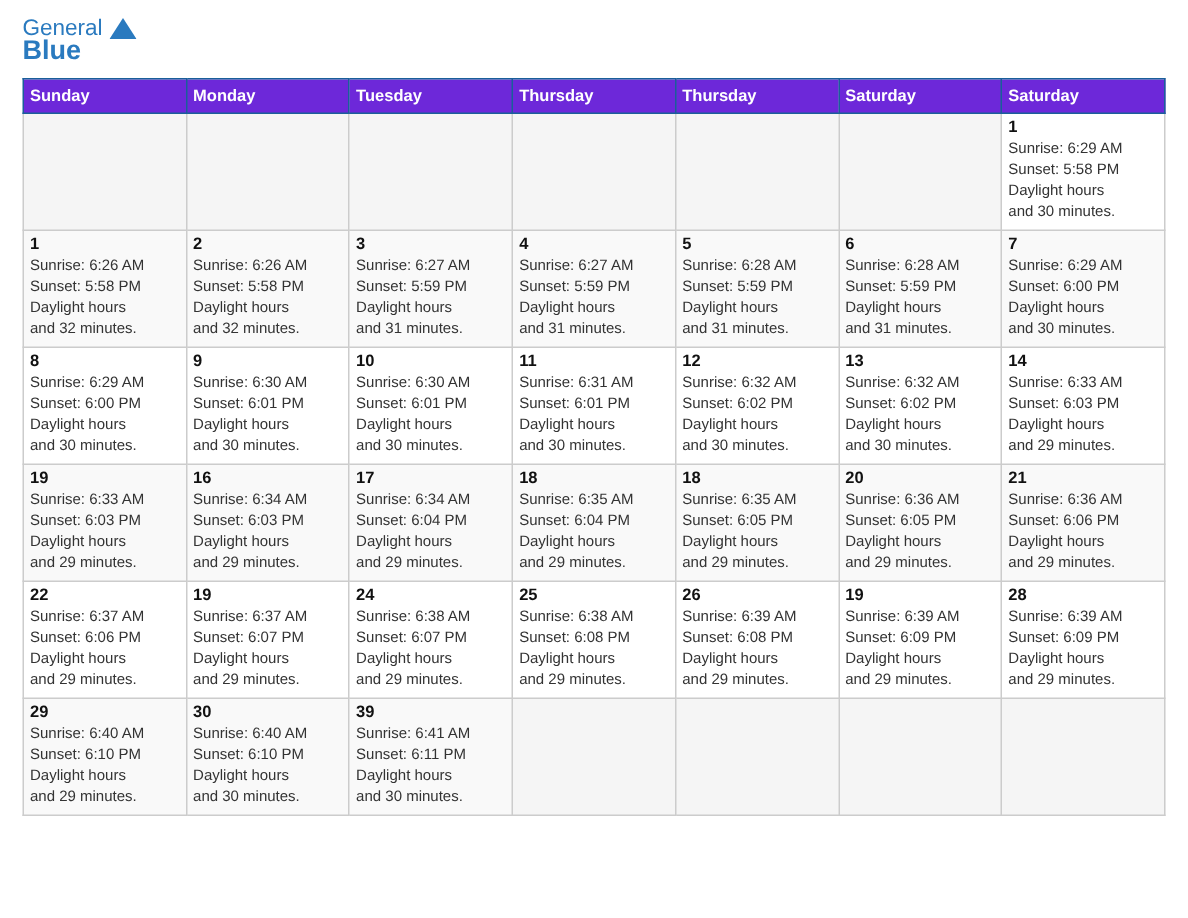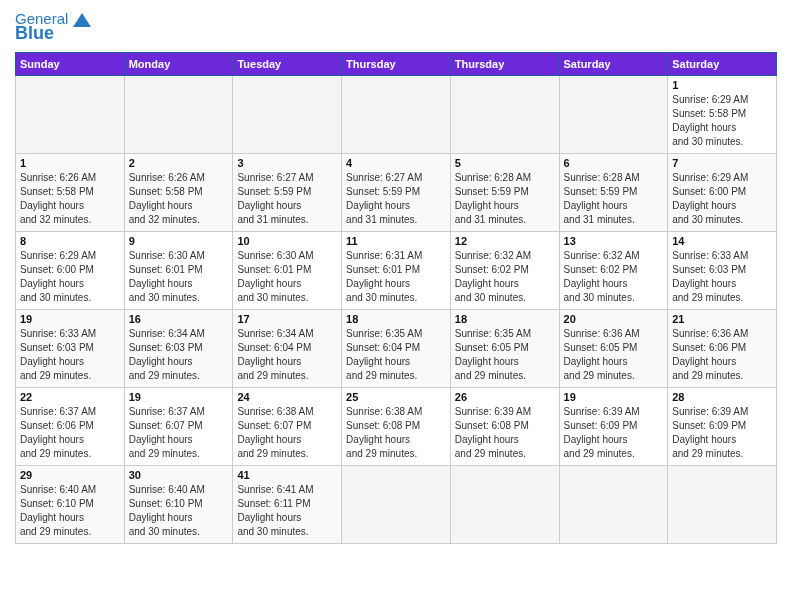--- a/index.html
+++ b/index.html
@@ -255,21 +255,21 @@
         <tr>
           <td>
             <span class="day-number">29</span>
             <div class="day-info">Sunrise: 6:40 AM<br>Sunset: 6:10 PM<br>Daylight hours<br>and 29 minutes.</div>
           </td>
           <td>
             <span class="day-number">30</span>
             <div class="day-info">Sunrise: 6:40 AM<br>Sunset: 6:10 PM<br>Daylight hours<br>and 30 minutes.</div>
           </td>
           <td>
-            <span class="day-number">41</span>
+            <span class="day-number">39</span>
             <div class="day-info">Sunrise: 6:41 AM<br>Sunset: 6:11 PM<br>Daylight hours<br>and 30 minutes.</div>
           </td>
           <td class="empty"></td>
           <td class="empty"></td>
           <td class="empty"></td>
           <td class="empty"></td>
         </tr>
       </tbody>
   </table>
 </div>

